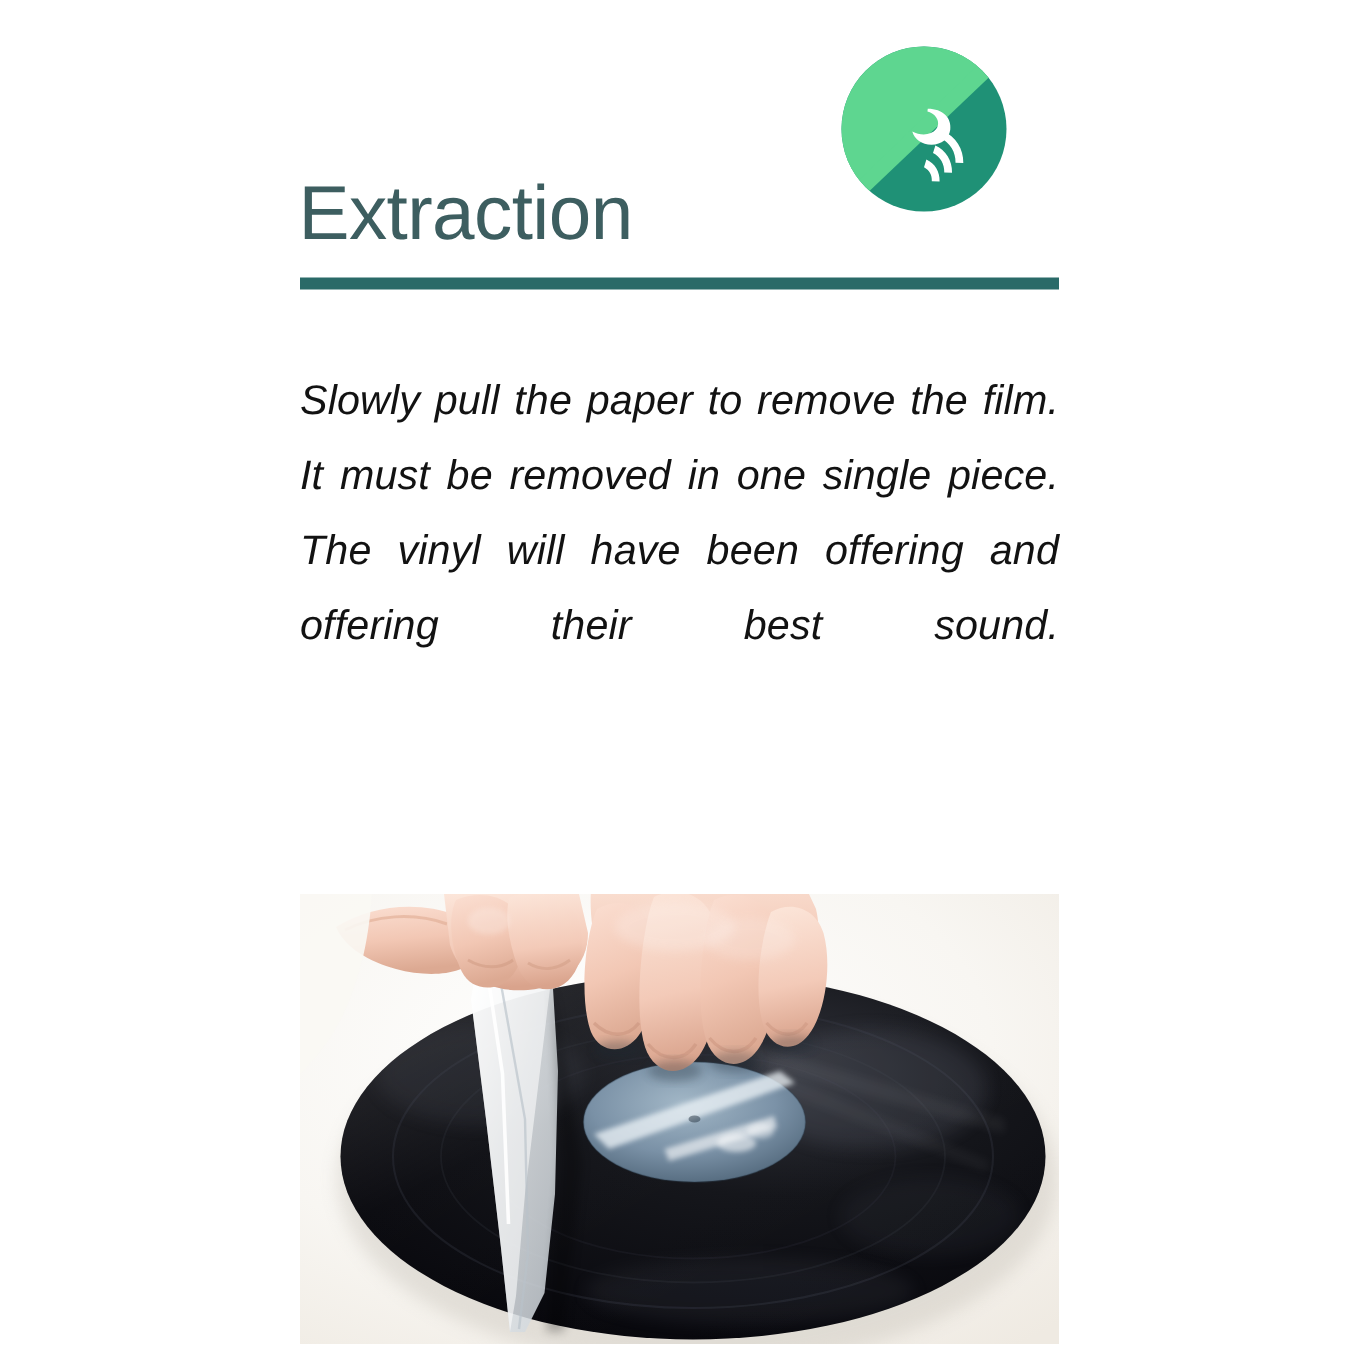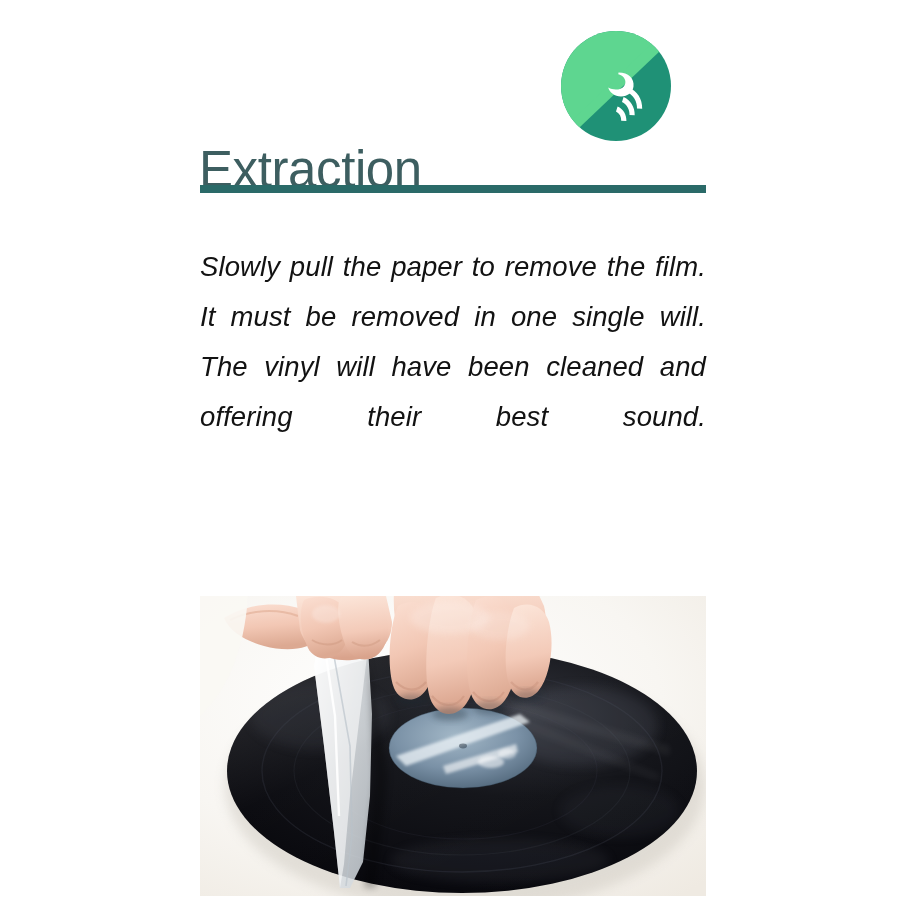--- a/index.html
+++ b/index.html
@@ -42,21 +42,20 @@
   .title {
     position: absolute;
     left: 199px;
     top: 113px;
     font-size: 51px;
     font-weight: 400;
     letter-spacing: -0.4px;
     color: #3d5e60;
     line-height: 1.12;
     white-space: nowrap;
-    margin-top: 28px;
   }
 
   
   .rule {
     position: absolute;
     left: 200px;
     top: 185px;
     width: 506px;
     height: 8px;
     background: #2a6a68;
@@ -130,21 +129,21 @@
         <path d="M 64.0 74.0 C 69.0 76.5 71.7 81.5 71.5 87.0 L 76.7 87.2 C 76.9 79.0 72.5 72.2 65.6 69.0 Z"></path>
         <path d="M 58.0 83.5 C 61.6 85.3 63.4 88.8 63.2 92.8 L 68.4 93.0 C 68.6 86.5 65.3 81.0 59.6 78.4 Z"></path>
       </g>
     </svg>
   </div>
 
   <div class="title">Extraction</div>
 
   <div class="rule"></div>
 
-  <p class="body-copy">Slowly pull the paper to remove the film. It must be removed in one single will. The vinyl will have been cleaned and offering their best sound.</p>
+  <p class="body-copy">Slowly pull the paper to remove the film. It must be removed in one single piece. The vinyl will have been offering and offering their best sound.</p>
 
   <div class="photo">
     <svg width="506" height="300" viewBox="0 0 506 300" aria-hidden="true">
       <defs>
         <radialGradient id="surfaceGrad" cx="40%" cy="35%" r="85%">
           <stop offset="0%" stop-color="#ffffff"></stop>
           <stop offset="60%" stop-color="#f8f6f2"></stop>
           <stop offset="100%" stop-color="#efeae2"></stop>
         </radialGradient>
         <radialGradient id="vinylGrad" cx="62%" cy="28%" r="78%">

